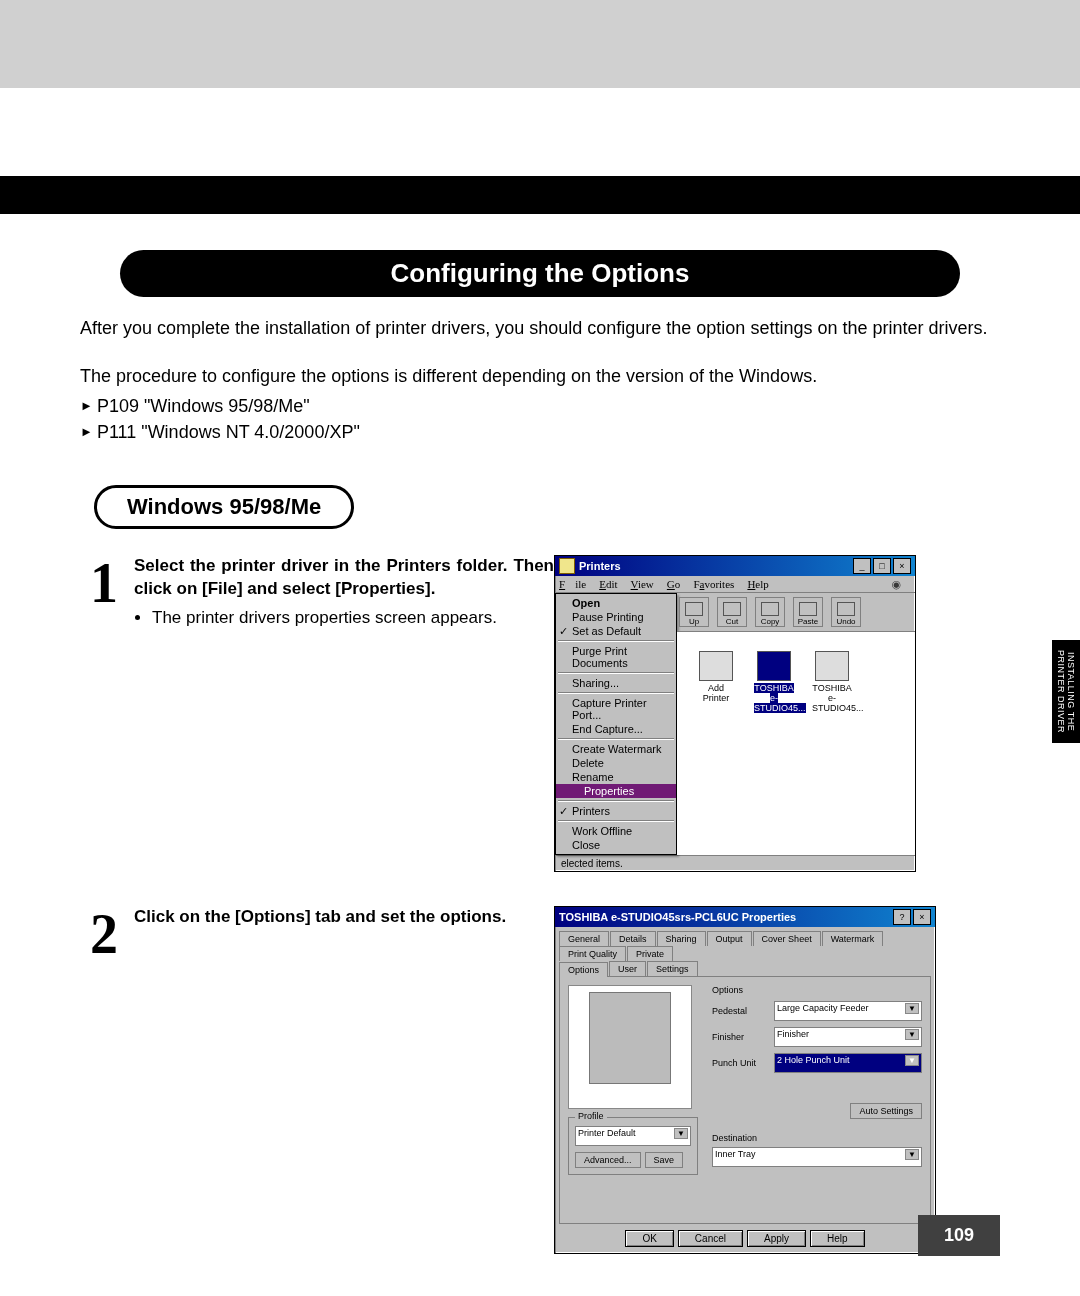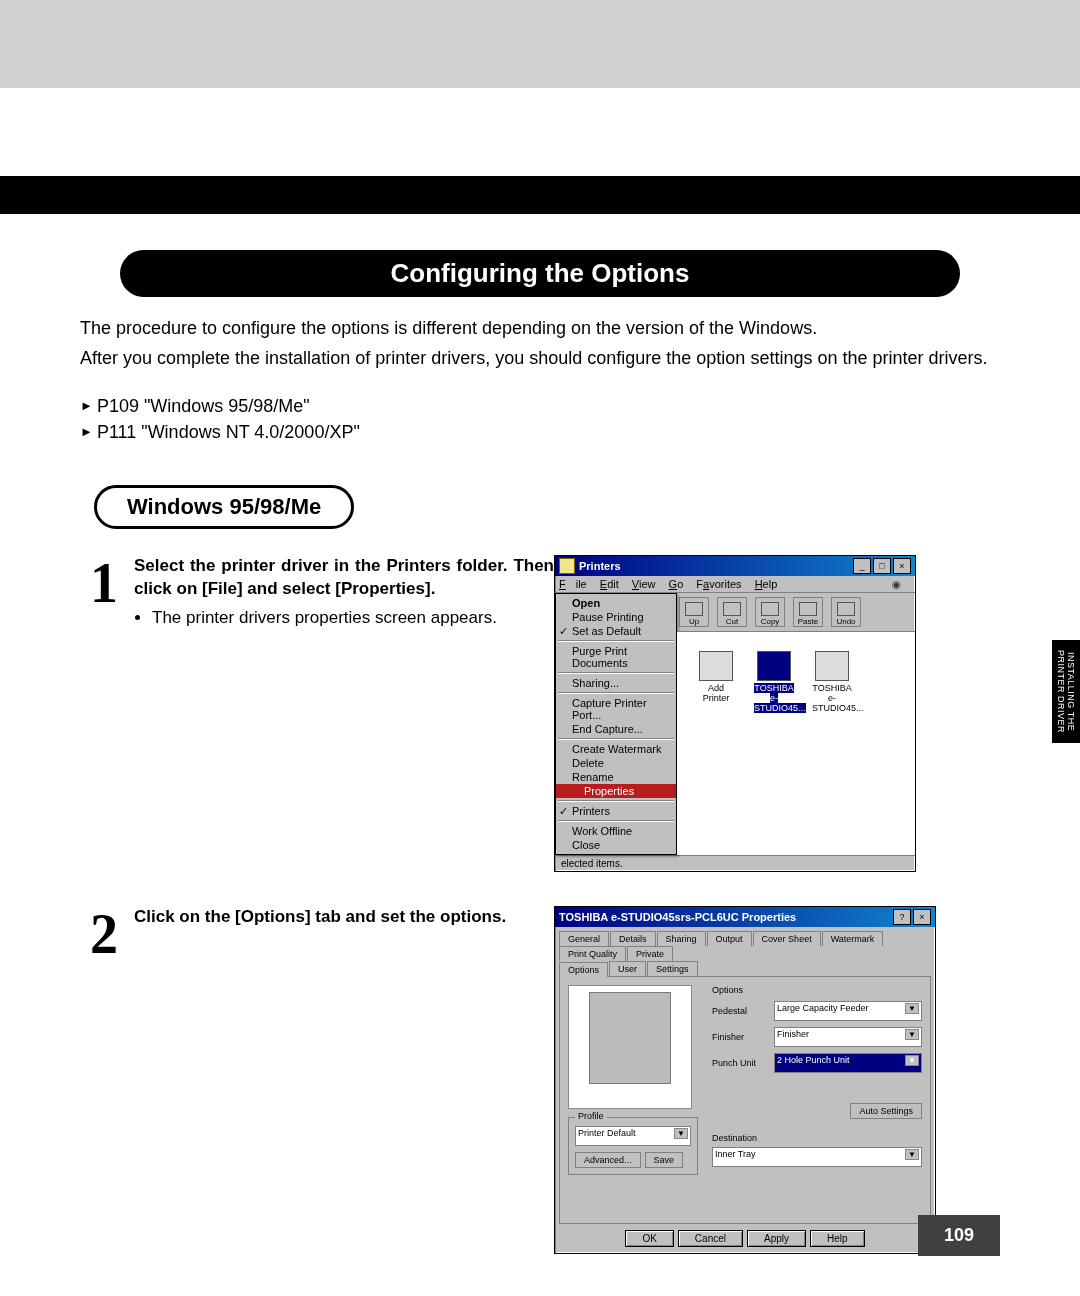--- a/index.html
+++ b/index.html
@@ -130,35 +130,35 @@
     width: 14px; height: 14px; background:#f0e68c; margin-right:4px;
     border:1px solid #806000;
   }
   .win-btn {
     width: 16px; height: 14px; background:#c0c0c0;
     border:1px solid #000; margin-left:2px; font-size:9px;
     display:flex;align-items:center;justify-content:center;
     color:#000;
   }
   .menubar { padding: 2px 4px; border-bottom:1px solid #808080;}
-  .menubar span { margin-right:10px; }
+  .menubar span { margin-right:10px;font-family:Liberation Serif, serif; }
   .menubar u { text-decoration: underline; }
   .tbar { display:flex; border-bottom:1px solid #808080; padding:4px 2px; gap:8px; align-items:center;}
   .tbtn { width:28px; height:28px; border:1px solid #808080; background:#c0c0c0; display:flex;flex-direction:column;align-items:center;justify-content:flex-end;font-size:8px;}
   .tbtn .ticon{width:16px;height:12px;border:1px solid #555;margin-bottom:1px;}
   .win-body { display:flex; min-height:120px;}
   .dropdown-menu {
     background:#c0c0c0; border:1px solid #000;
     box-shadow:2px 2px 2px rgba(0,0,0,0.3);
     width:120px; font-size:11px;
     padding:2px 0;
   }
   .dropdown-menu div { padding:1px 10px 1px 16px; position:relative;}
   .dropdown-menu .sep { border-top:1px solid #808080; border-bottom:1px solid #fff; margin:2px 2px; padding:0; height:0;}
-  .dropdown-menu .sel { background:#b91c1c; color:#fff;padding-left:28px;}
+  .dropdown-menu .sel { background:#701a75; color:#fff;padding-left:28px;}
   .dropdown-menu .chk::before{content:"✓";position:absolute;left:3px;}
   .icons-area { flex:1; background:#fff; padding:19px; display:flex; gap:18px;}
   .printer-icon { width:40px; text-align:center; font-size:9px;}
   .printer-icon .pg { width:32px;height:28px;border:1px solid #555;background:#ddd;margin:0 auto 2px;}
   .printer-icon.selected .pg{background:#000080;}
   .statusbar { border-top:1px solid #808080; padding:2px 6px; font-size:10px;}
   
   .propdlg { width:380px; font-family:"MS Sans Serif",Arial,sans-serif; font-size:10px;}
   .propdlg .titlebar { font-size:11px;gap:9px;}
   .tabs { display:flex; flex-wrap:wrap; padding:4px 4px 0 4px;}
@@ -209,23 +209,23 @@
 
 <div class="page">
   <div class="gray-top"></div>
   <div style="height:88px;"></div>
   <div class="top-black-bar"></div>
 
   <div class="content">
 
     <div class="pill-black">Configuring the Options</div>
 
+    <p class="body-text">After you complete the installation of printer drivers, you should configure the option settings on the printer drivers.</p>
+
     <p class="body-text" style="margin-bottom:4px;">The procedure to configure the options is different depending on the version of the Windows.</p>
-
-    <p class="body-text">After you complete the installation of printer drivers, you should configure the option settings on the printer drivers.</p>
 
     <div class="links">
       <div class="arrow"><span>P109 "Windows 95/98/Me"</span></div>
       <div class="arrow"><span>P111 "Windows NT 4.0/2000/XP"</span></div>
     </div>
 
     <div class="pill-outline">Windows 95/98/Me</div>
 
     
     <div class="step">

